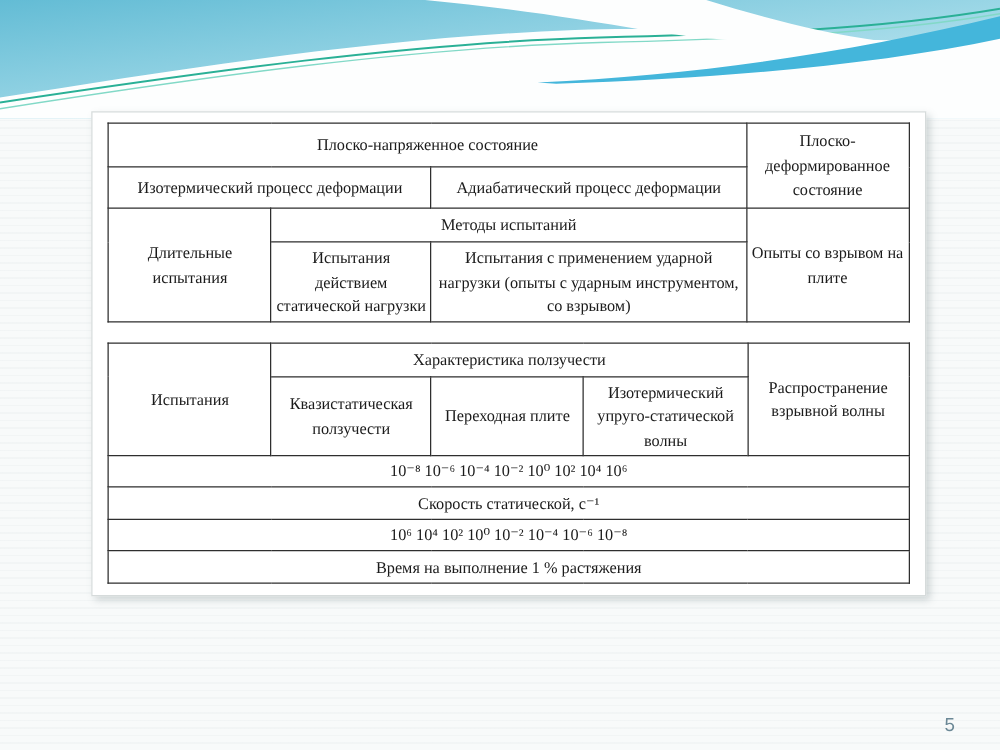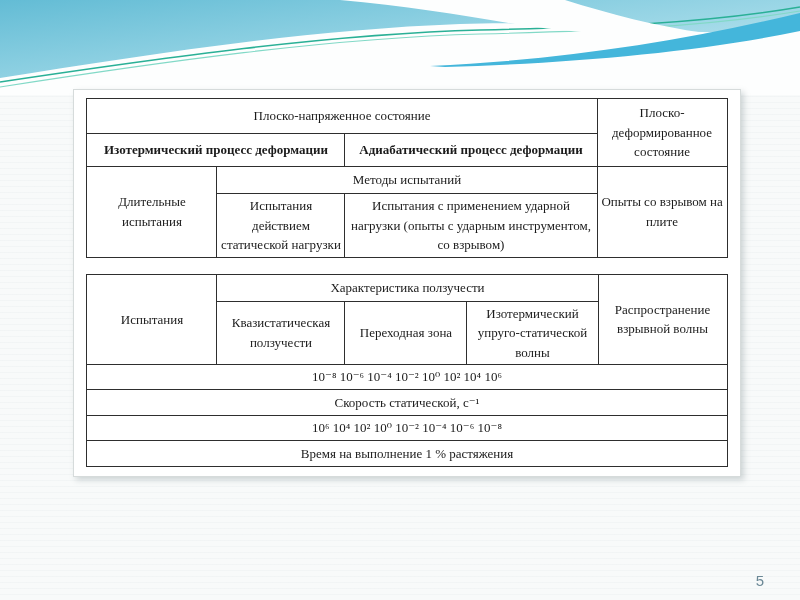--- a/index.html
+++ b/index.html
@@ -20,21 +20,21 @@
   table.data-table{
     border-collapse:collapse;table-layout:fixed;width:641px;
     margin:8px auto 0 auto;
     font-size:13px;line-height:1.5;color:#1b1b1b;
   }
   table.data-table td{
     border:1px solid #2e2e2e;text-align:center;vertical-align:middle;
     padding:2px 3px;overflow:hidden;
   }
   #table2{margin-top:16px;margin-bottom:9px;}
-  tr.rh30>td{height:30px;} tr.rh28>td{height:28px;font-weight:bold;} tr.rh22>td{height:22px;}
+  tr.rh30>td{height:30px;} tr.rh28>td{height:28px;} tr.rh22>td{height:22px;}
   tr.rh21>td{height:21px;} tr.rh20>td{height:20px;}
   .page-number{
     position:absolute;right:36px;bottom:11px;
     font-family:"Liberation Sans","DejaVu Sans",sans-serif;
     font-size:15px;color:#6b8896;
   }
 </style>
 </head>
 <body>
 
@@ -95,21 +95,21 @@
           <col width="129">
       </colgroup>
       <tbody>
         <tr class="rh22">
           <td rowspan="2">Испытания</td>
           <td colspan="3">Характеристика ползучести</td>
           <td rowspan="2">Распространение взрывной волны</td>
         </tr>
         <tr>
           <td>Квазистатическая ползучести</td>
-          <td>Переходная зона</td>
+          <td>Переходная плите</td>
           <td>Изотермический упруго-статической волны</td>
         </tr>
         <tr class="rh20">
           <td colspan="5">10⁻⁸ 10⁻⁶ 10⁻⁴ 10⁻² 10⁰ 10² 10⁴ 10⁶</td>
         </tr>
         <tr class="rh21">
           <td colspan="5">Скорость статической, с⁻¹</td>
         </tr>
         <tr class="rh20">
           <td colspan="5">10⁶ 10⁴ 10² 10⁰ 10⁻² 10⁻⁴ 10⁻⁶ 10⁻⁸</td>

